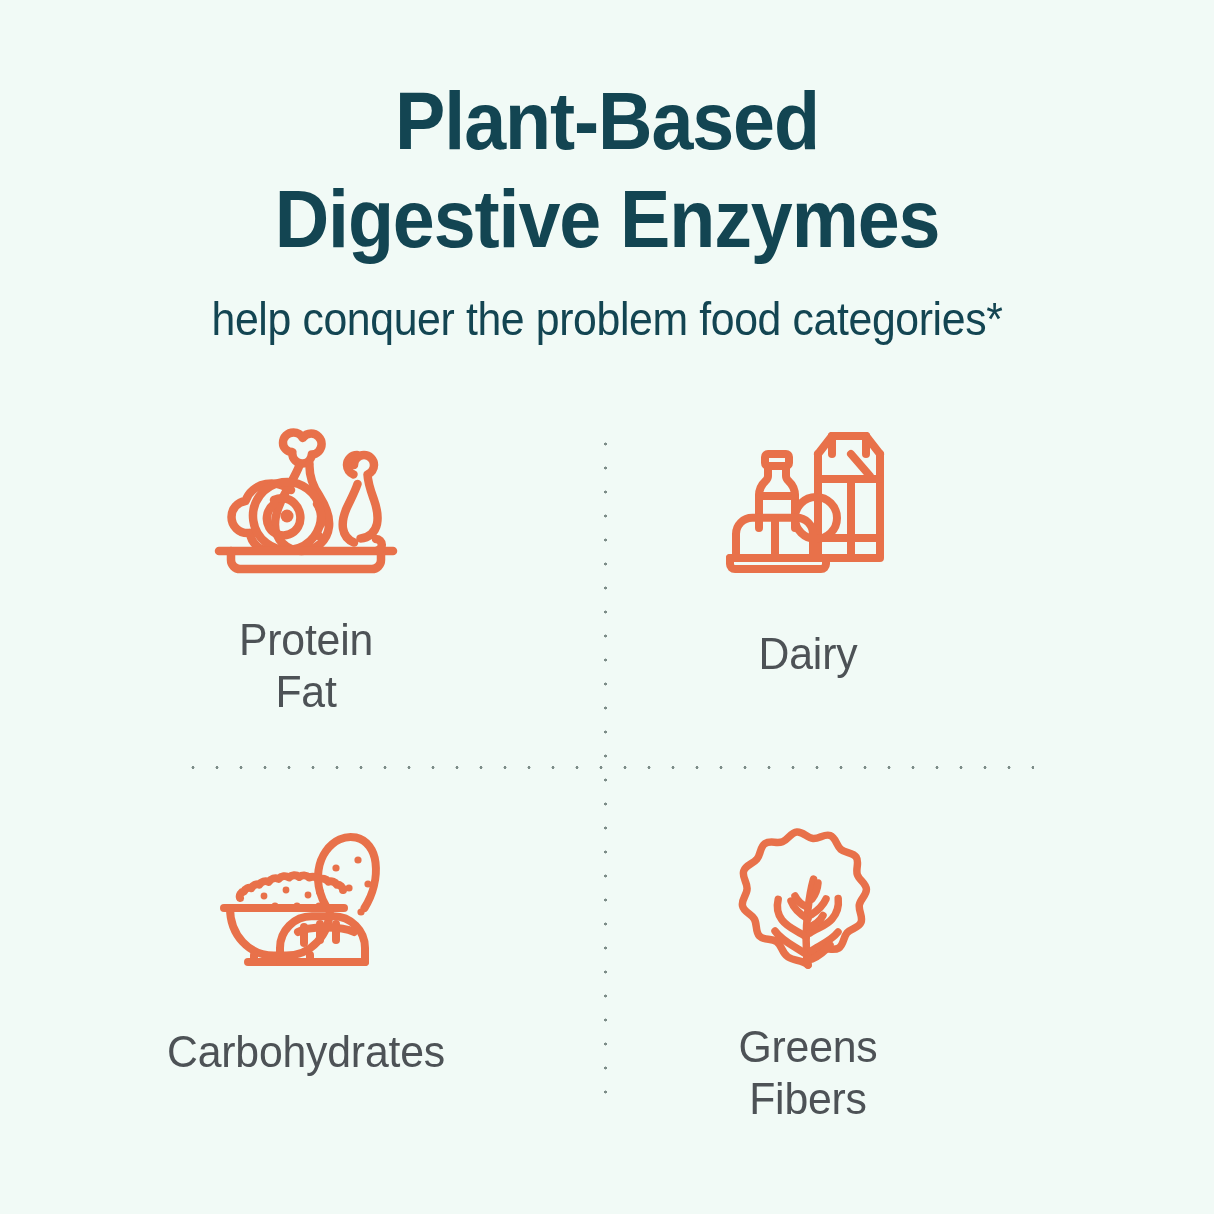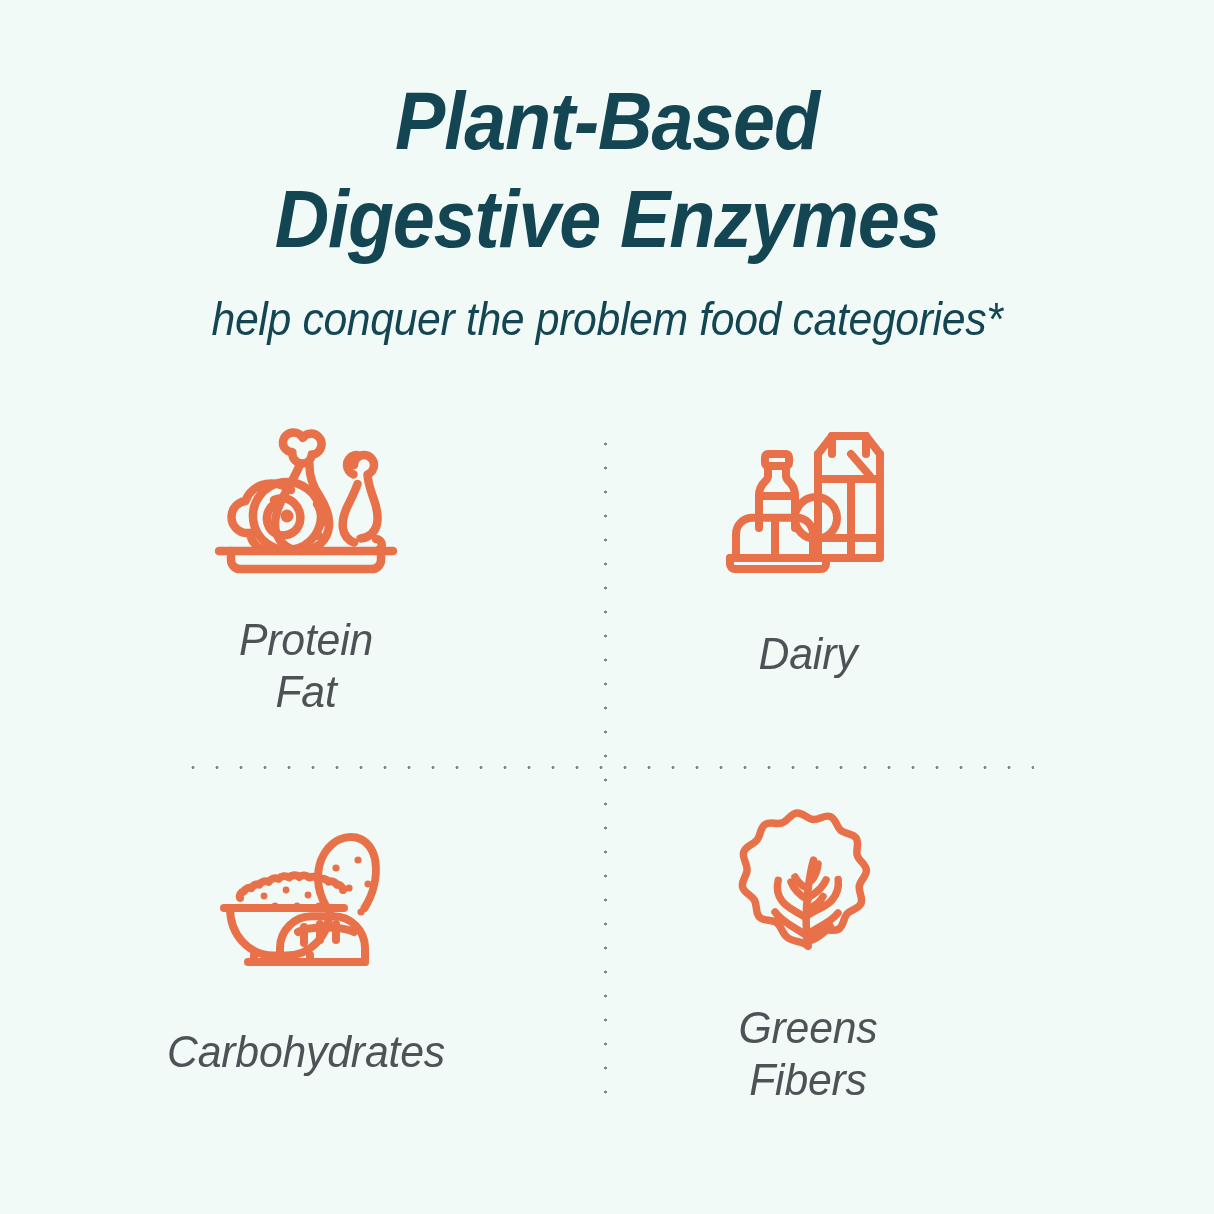--- a/index.html
+++ b/index.html
@@ -12,21 +12,20 @@
     background: #F1FAF6;
     font-family: "Liberation Sans", sans-serif;
     overflow: hidden;
   }
   .page {
     position: relative;
     width: 1214px;
     height: 1214px;
     background: #F1FAF6;
     box-sizing: border-box;
-    font-style: italic;
   }
 
   
   .header {
     position: absolute;
     top: 72px;
     left: 0;
     width: 1214px;
     text-align: center;
   }
@@ -68,21 +67,21 @@
   }
   .cell {
     position: absolute;
     width: 420px;
     box-sizing: border-box;
     text-align: center;
   }
   .cell-protein   { left:  96px; top:   8px; }
   .cell-dairy     { left: 598px; top:  22px; }
   .cell-carbs     { left:  96px; top: 420px; }
-  .cell-greens    { left: 598px; top: 396px; }
+  .cell-greens    { left: 598px; top: 415px; }
 
   .icon-wrap {
     display: block;
     margin: 0 auto;
     height: 176px;
   }
   .icon-wrap svg { display: block; margin: 0 auto; }
 
   .cell-label {
     margin-top: 30px;

